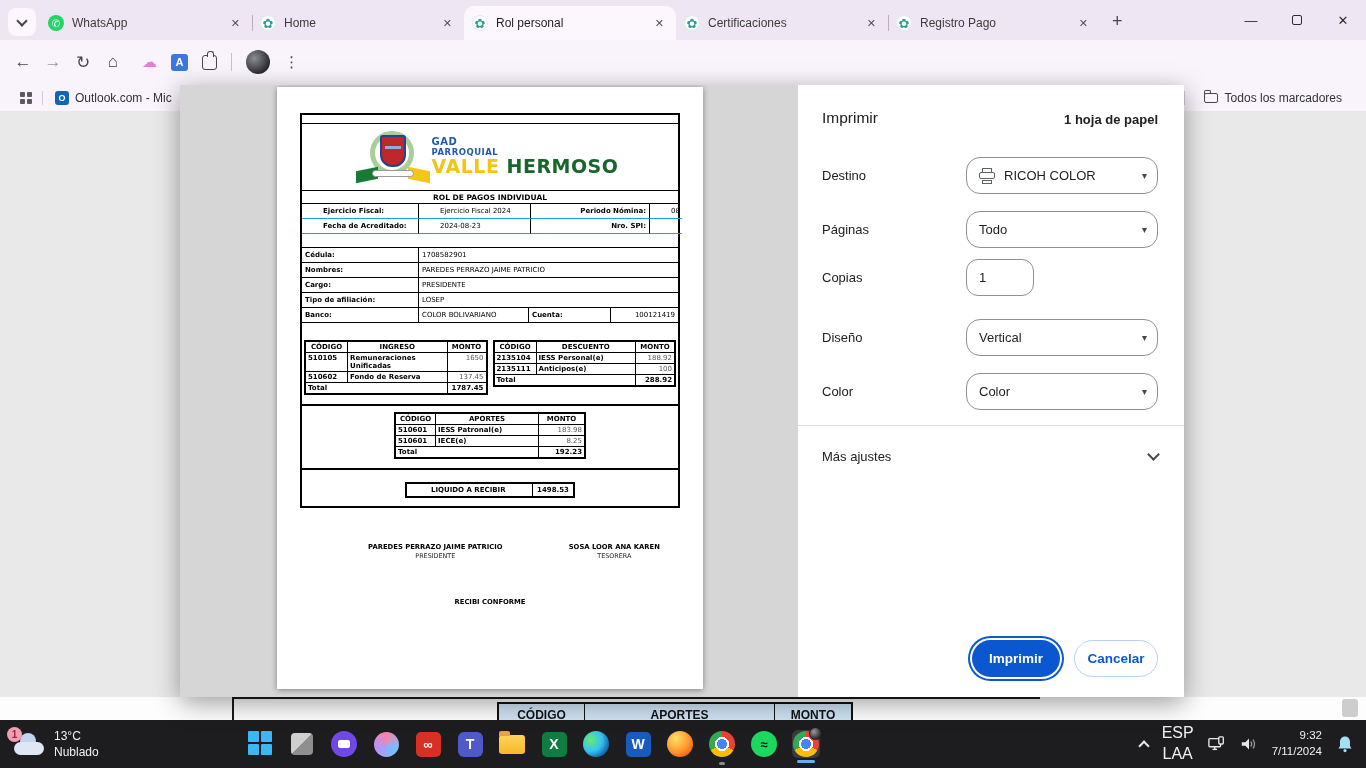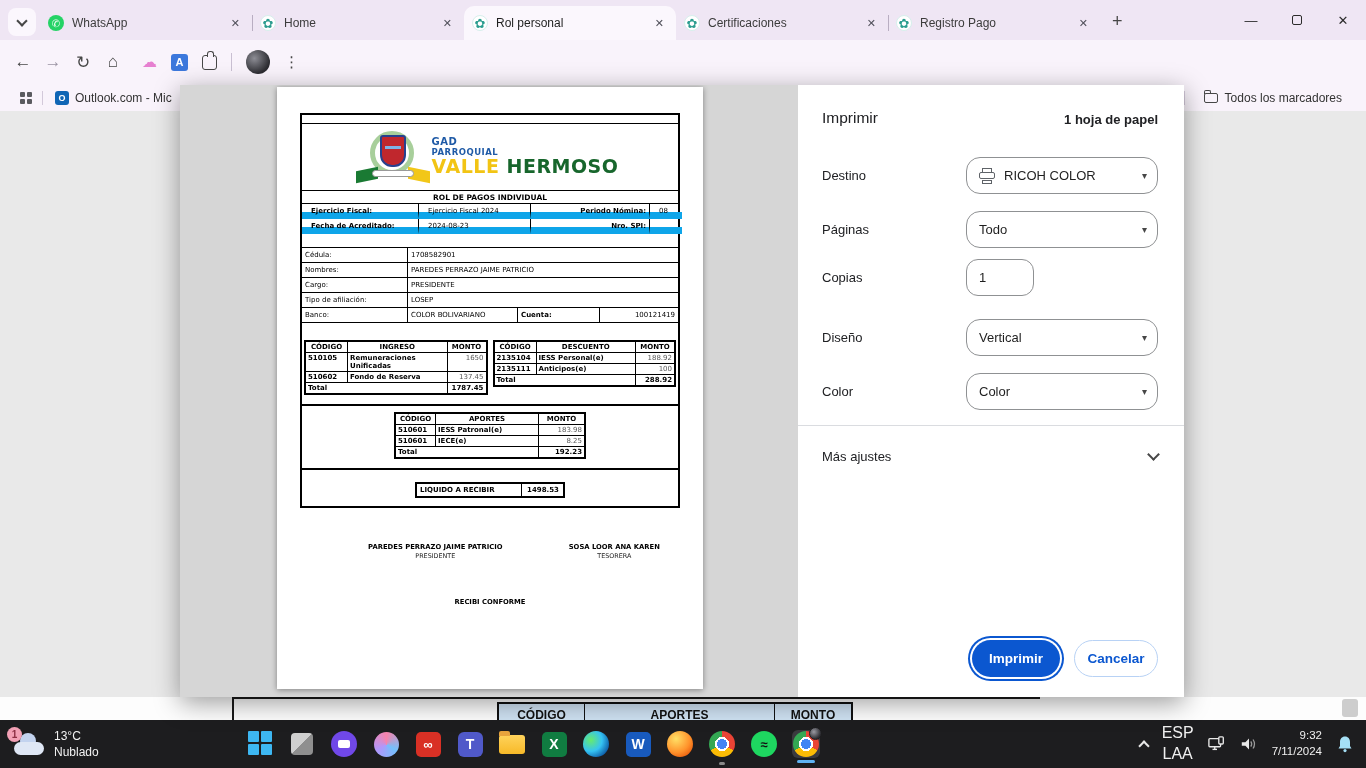--- a/index.html
+++ b/index.html
@@ -75,48 +75,48 @@
   .flagR { position:absolute; right:-6px; bottom:4px; width:22px; height:12px; background:#f2c718; transform:skewY(12deg); }
   .ribbon { position:absolute; left:10px; bottom:8px; width:42px; height:7px; background:#fff; border:1px solid #999; border-radius:4px; }
   .orgtext { line-height:1.05; }
   .org1 { color:#1f5aa6; font-weight:bold; font-size:10px; letter-spacing:.5px; }
   .org2 { color:#1f5aa6; font-weight:bold; font-size:8.5px; letter-spacing:.5px; }
   .org3 { font-weight:bold; font-size:19px; letter-spacing:.5px; }
   .org3 .y { color:#f2c414; }
   .org3 .g { color:#17662c; }
   .r-title { height:13px; border-bottom:1px solid #000; text-align:center; font-weight:bold; font-size:7.5px; padding-top:2px; }
   .fgrid { display:grid; grid-template-columns:117px 112px 119px 32px; }
-  .fgrid > div { height:15px; border-bottom:7px solid #0ea5e9; border-right:1px solid #000; padding:3px 3px 0 9px; }
+  .fgrid > div { height:15px; border-bottom:1px solid #0ea5e9; border-right:1px solid #000; padding:3px 3px 0 21px; }
   .fgrid > div:nth-child(4n) { border-right:none; }
   .b { font-weight:bold; }
   .tr { text-align:right; }
   .gaprow { height:13px; }
   .pgrid { border-top:1px solid #000; }
   .prow { display:flex; border-bottom:1px solid #000; height:15px; }
   .prow > div { padding:3px 3px 0 3px; }
-  .pl { width:106px; border-right:1px solid #000; font-weight:normal; }
+  .pl { width:117px; border-right:1px solid #000; font-weight:bold; }
   .pv { flex:1; }
   .pv2 { width:110px; border-right:1px solid #000; }
   .pl2 { width:82px; border-right:1px solid #000; font-weight:bold; }
   .gap17 { height:17px; }
   .moneywrap { display:flex; gap:5px; margin:0 2px; align-items:flex-start; }
   .mtable { width:184px; border:2px solid #000; }
   .mrow { display:flex; border-bottom:1px solid #000; }
   .mrow:last-child { border-bottom:none; }
   .mc { border-right:1px solid #000; padding:1px 2px; }
   .mc:last-child { border-right:none; }
   .mhead { font-weight:bold; text-align:center; }
   .c1 { width:42px; } .c2 { flex:1; } .c3 { width:38px; }
   .num { text-align:right; color:#595959; }
   .totrow { font-weight:bold; }
   .totrow .num { color:#000; font-weight:bold; }
   .hrline { border-top:2px solid #000; margin-top:9px; }
   .aportes { width:192px; margin:6px auto 0 auto; border:2px solid #000; }
   .ac1 { width:40px; } .ac3 { width:45px; }
-  .liquido { width:150px; margin:12px auto 0 auto; border:2px solid #000; display:flex; font-weight:bold; }
+  .liquido { width:170px; margin:12px auto 0 auto; border:2px solid #000; display:flex; font-weight:bold;padding-left:21px; }
   .liquido .ll { width:105px; border-right:1px solid #000; padding:2px 3px; }
   .liquido .lv { flex:1; text-align:right; padding:2px 4px; }
   .docbottom { height:8px; }
   .signs { display:flex; margin-top:34px; }
   .sig { text-align:center; line-height:1.5; }
   .sig1 { width:220px; margin-left:32px; }
   .sig2 { width:140px; margin-left:10px; }
   .sname { font-weight:bold; font-size:6.8px; }
   .srole { font-size:6.4px; color:#222; }
   .recibi { text-align:center; font-weight:bold; font-size:6.8px; margin-top:36px; }

